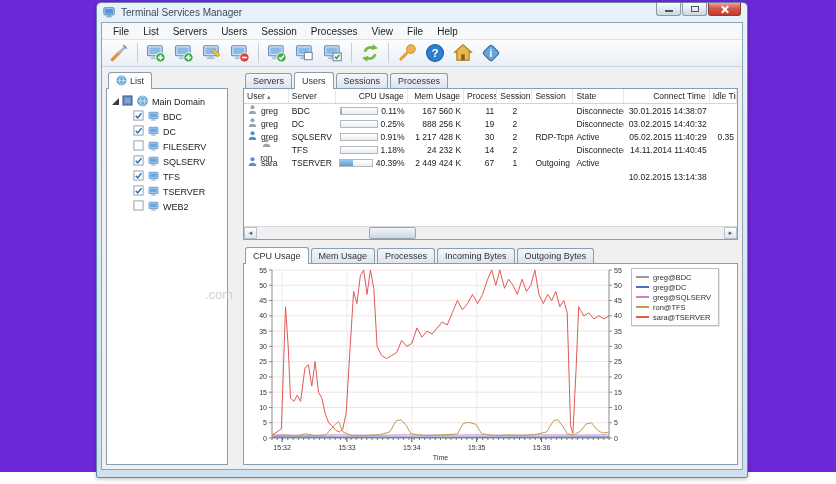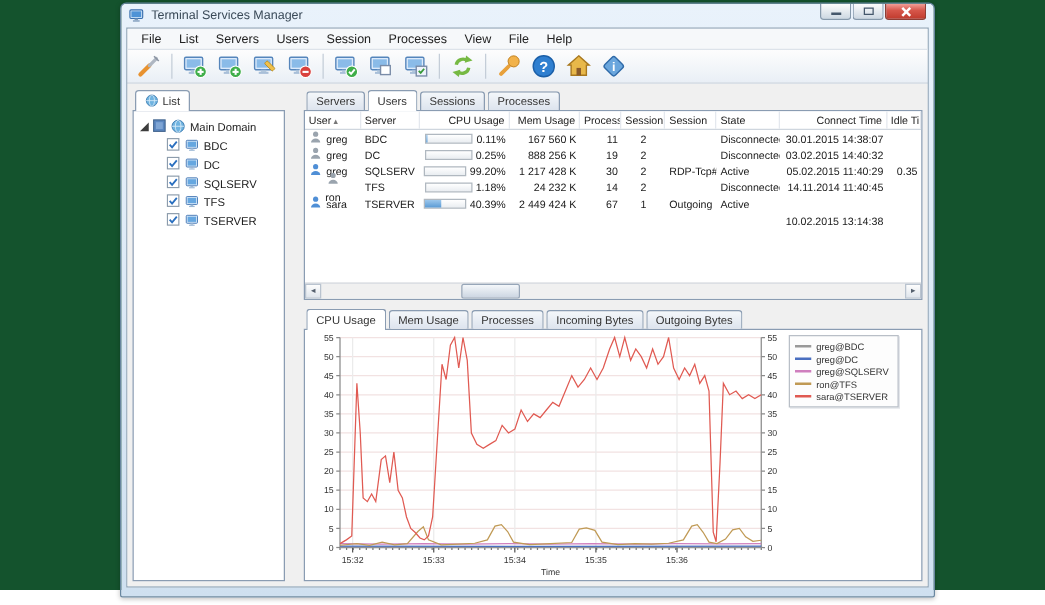--- a/index.html
+++ b/index.html
@@ -1,17 +1,17 @@
 <!DOCTYPE html>
 <html><head>
 <meta charset="utf-8">
 <style>
   * { margin:0; padding:0; box-sizing:border-box; }
   html,body { width:836px; height:484px; background:#ffffff; font-family:"Liberation Sans", sans-serif; overflow:hidden; }
-  .page { position:relative; width:836px; height:472px; background:#14532d; }
+  .page { position:relative; width:836px; height:472px; background:#6d28d9; }
 
   
   .window { position:absolute; left:96px; top:2px; width:652px; height:476px;
     background:linear-gradient(#e9f2fb,#cfe0f0); border:1px solid #68869f;
     border-radius:5px 5px 2px 2px; padding:0 4px 4px; box-shadow:0 1px 4px rgba(0,0,0,.25); }
   .titlebar { height:19px; display:flex; align-items:center; gap:5px; padding:0 2px; position:relative; }
   .titlebar .title { font-size:10px; color:#3a4a58; }
   .app-icon svg { display:block; }
   .win-controls { position:absolute; right:2px; top:0; display:flex; }
   .wc { width:25px; height:13px; border:1px solid #8699ab; border-top:none; border-radius:0 0 3px 3px;
@@ -287,55 +287,79 @@
                     <rect x="2" y="3" width="12" height="8.5" rx="1" fill="#cfe4f7" stroke="#4a7ab5"></rect>
                     <rect x="3.5" y="4.5" width="9" height="5.5" fill="#66a7e0"></rect>
                     <rect x="6.5" y="11.5" width="3" height="1.5" fill="#9bb7d4"></rect>
                     <rect x="5" y="13" width="6" height="1.2" fill="#9bb7d4"></rect>
                   </svg></span>
                 <span>DC</span>
               </div>
               <div class="tree-row child">
                 <span><svg viewBox="0 0 12 12" width="11" height="11">
                     <rect x="1" y="1" width="10" height="10" fill="#fff" stroke="#8a9aaa"></rect>
-                    <path d="M3 6.2 l2.1 2.4 L9.2 3.6" stroke="#2a6fbf" stroke-width="1.6" fill="none"></path>
                   </svg></span>
                 <span><svg viewBox="0 0 16 16" width="13" height="12">
                     <rect x="2" y="3" width="12" height="8.5" rx="1" fill="#cfe4f7" stroke="#4a7ab5"></rect>
                     <rect x="3.5" y="4.5" width="9" height="5.5" fill="#66a7e0"></rect>
                     <rect x="6.5" y="11.5" width="3" height="1.5" fill="#9bb7d4"></rect>
                     <rect x="5" y="13" width="6" height="1.2" fill="#9bb7d4"></rect>
                   </svg></span>
-                <span>SQLSERV</span>
+                <span>FILESERV</span>
               </div>
               <div class="tree-row child">
                 <span><svg viewBox="0 0 12 12" width="11" height="11">
                     <rect x="1" y="1" width="10" height="10" fill="#fff" stroke="#8a9aaa"></rect>
                     <path d="M3 6.2 l2.1 2.4 L9.2 3.6" stroke="#2a6fbf" stroke-width="1.6" fill="none"></path>
                   </svg></span>
                 <span><svg viewBox="0 0 16 16" width="13" height="12">
                     <rect x="2" y="3" width="12" height="8.5" rx="1" fill="#cfe4f7" stroke="#4a7ab5"></rect>
                     <rect x="3.5" y="4.5" width="9" height="5.5" fill="#66a7e0"></rect>
                     <rect x="6.5" y="11.5" width="3" height="1.5" fill="#9bb7d4"></rect>
                     <rect x="5" y="13" width="6" height="1.2" fill="#9bb7d4"></rect>
                   </svg></span>
-                <span>TFS</span>
+                <span>SQLSERV</span>
               </div>
               <div class="tree-row child">
                 <span><svg viewBox="0 0 12 12" width="11" height="11">
                     <rect x="1" y="1" width="10" height="10" fill="#fff" stroke="#8a9aaa"></rect>
                     <path d="M3 6.2 l2.1 2.4 L9.2 3.6" stroke="#2a6fbf" stroke-width="1.6" fill="none"></path>
                   </svg></span>
                 <span><svg viewBox="0 0 16 16" width="13" height="12">
                     <rect x="2" y="3" width="12" height="8.5" rx="1" fill="#cfe4f7" stroke="#4a7ab5"></rect>
                     <rect x="3.5" y="4.5" width="9" height="5.5" fill="#66a7e0"></rect>
                     <rect x="6.5" y="11.5" width="3" height="1.5" fill="#9bb7d4"></rect>
                     <rect x="5" y="13" width="6" height="1.2" fill="#9bb7d4"></rect>
                   </svg></span>
+                <span>TFS</span>
+              </div>
+              <div class="tree-row child">
+                <span><svg viewBox="0 0 12 12" width="11" height="11">
+                    <rect x="1" y="1" width="10" height="10" fill="#fff" stroke="#8a9aaa"></rect>
+                    <path d="M3 6.2 l2.1 2.4 L9.2 3.6" stroke="#2a6fbf" stroke-width="1.6" fill="none"></path>
+                  </svg></span>
+                <span><svg viewBox="0 0 16 16" width="13" height="12">
+                    <rect x="2" y="3" width="12" height="8.5" rx="1" fill="#cfe4f7" stroke="#4a7ab5"></rect>
+                    <rect x="3.5" y="4.5" width="9" height="5.5" fill="#66a7e0"></rect>
+                    <rect x="6.5" y="11.5" width="3" height="1.5" fill="#9bb7d4"></rect>
+                    <rect x="5" y="13" width="6" height="1.2" fill="#9bb7d4"></rect>
+                  </svg></span>
                 <span>TSERVER</span>
+              </div>
+              <div class="tree-row child">
+                <span><svg viewBox="0 0 12 12" width="11" height="11">
+                    <rect x="1" y="1" width="10" height="10" fill="#fff" stroke="#8a9aaa"></rect>
+                  </svg></span>
+                <span><svg viewBox="0 0 16 16" width="13" height="12">
+                    <rect x="2" y="3" width="12" height="8.5" rx="1" fill="#cfe4f7" stroke="#4a7ab5"></rect>
+                    <rect x="3.5" y="4.5" width="9" height="5.5" fill="#66a7e0"></rect>
+                    <rect x="6.5" y="11.5" width="3" height="1.5" fill="#9bb7d4"></rect>
+                    <rect x="5" y="13" width="6" height="1.2" fill="#9bb7d4"></rect>
+                  </svg></span>
+                <span>WEB2</span>
               </div>
             </div>
         </div>
         <div class="splitter"></div>
         <div class="mainpanel">
           <div class="tabstrip" id="main-tabs">
               <div class="tab">
                 <span>Servers</span>
               </div>
               <div class="tab active">
@@ -414,21 +438,21 @@
                         <circle cx="8" cy="4.8" r="3" fill="#4f8fd6"></circle>
                         <path d="M2.6 14.5 a5.4 4.6 0 0 1 10.8 0 z" fill="#4f8fd6"></path>
                       </svg></span>
                     <span>greg</span>
                   </div>
                   <div class="td " style="width: 48px;">SQLSERV</div>
                   <div class="td r cpu-cell" style="width: 74px;">
                     <span class="cpu-bar">
                       <span class="cpu-fill" style="display: block; width: 1.5%; background: linear-gradient(rgb(156, 199, 236), rgb(91, 155, 213));"></span>
                     </span>
-                    <span>99.20%</span>
+                    <span>0.91%</span>
                   </div>
                   <div class="td r" style="width: 58px;">1 217 428 K</div>
                   <div class="td r" style="width: 34px;">30</div>
                   <div class="td c" style="width: 36px;">2</div>
                   <div class="td " style="width: 42px;">RDP-Tcp#0</div>
                   <div class="td " style="width: 52px;">Active</div>
                   <div class="td r" style="width: 88px;">05.02.2015 11:40:29</div>
                   <div class="td r" style="width: 28px;">0.35</div>
                 </div>
                 <div class="trow">
@@ -675,15 +699,16 @@
                 <div class="legend-entry">
                   <span class="legend-swatch" style="background: rgb(224, 90, 82);"></span>
                   <span class="legend-label">sara@TSERVER</span>
                 </div>
               </div>
           </div>
         </div>
       </div>
     </div>
     <div class="watermark">
+      <div class="wm-com">.com</div>
     </div>
   </div>
 </div>
 
 </body></html>

